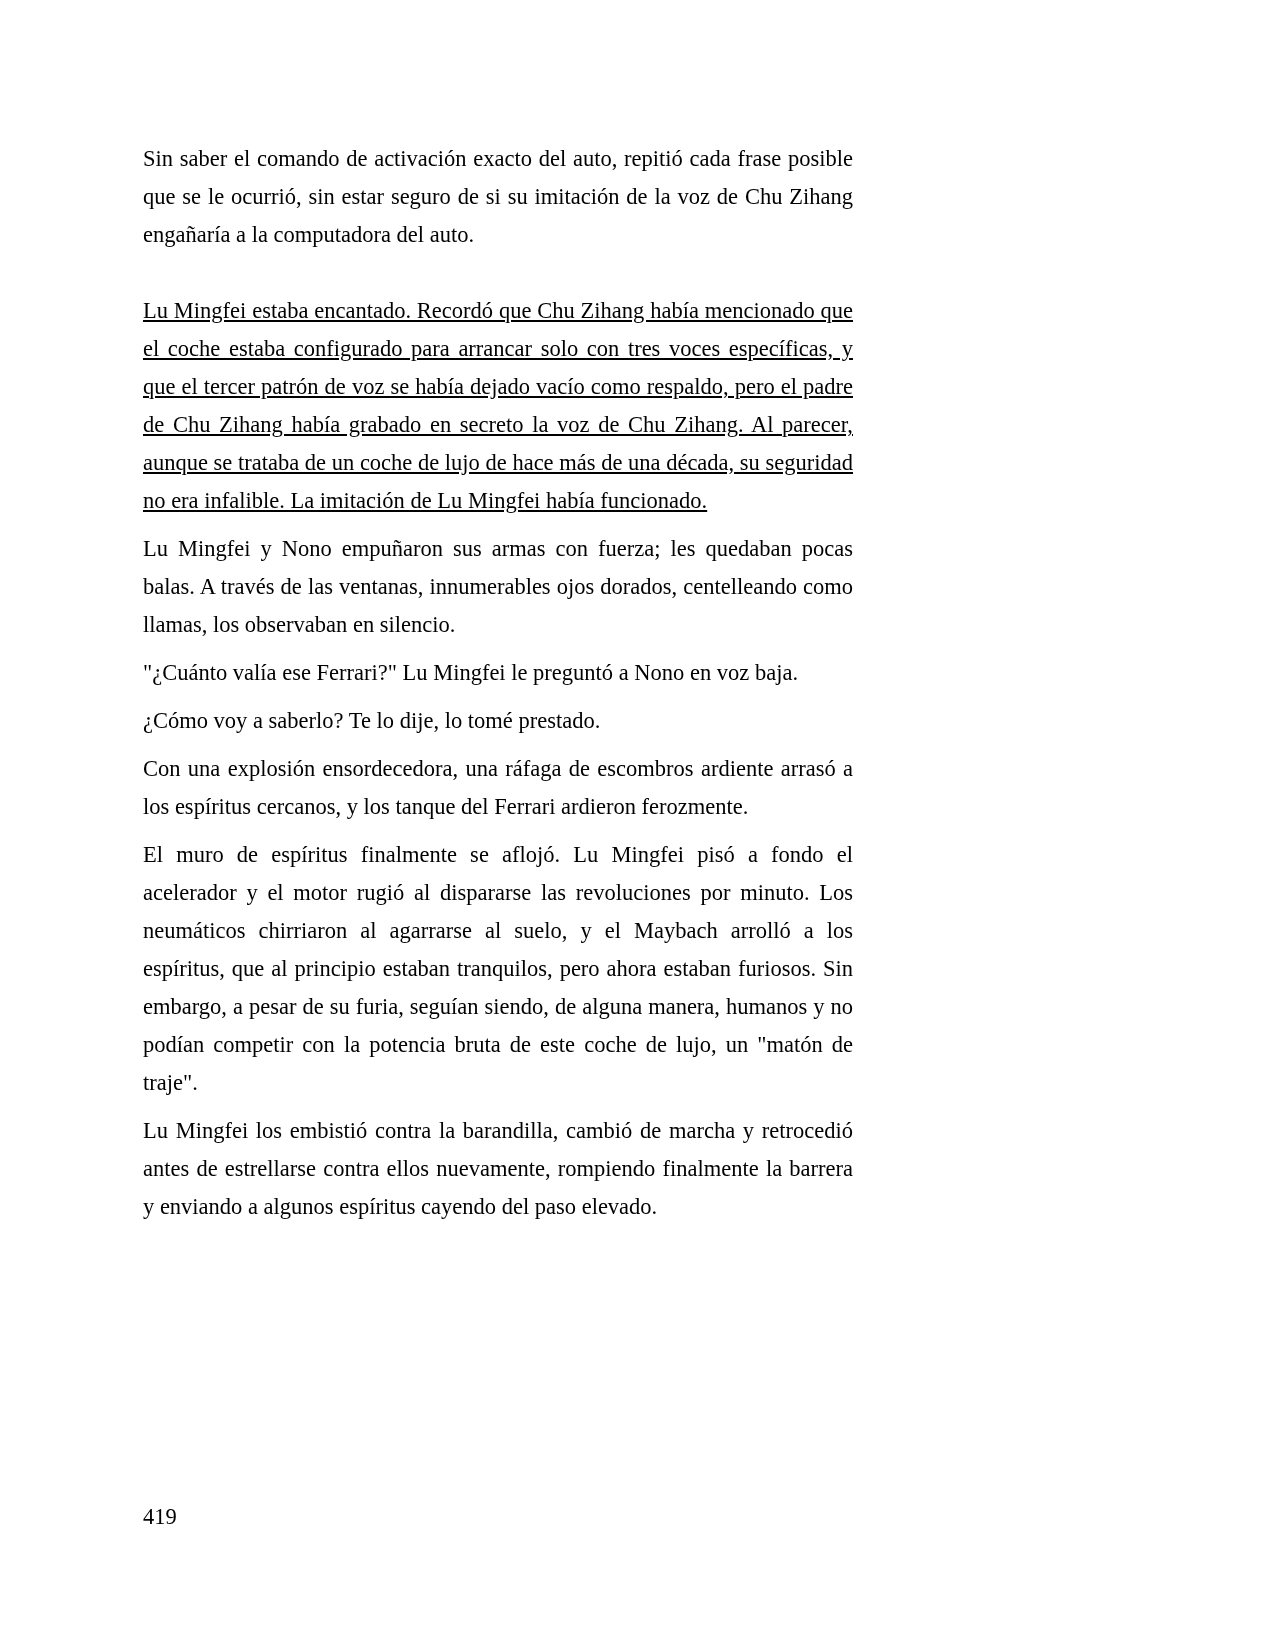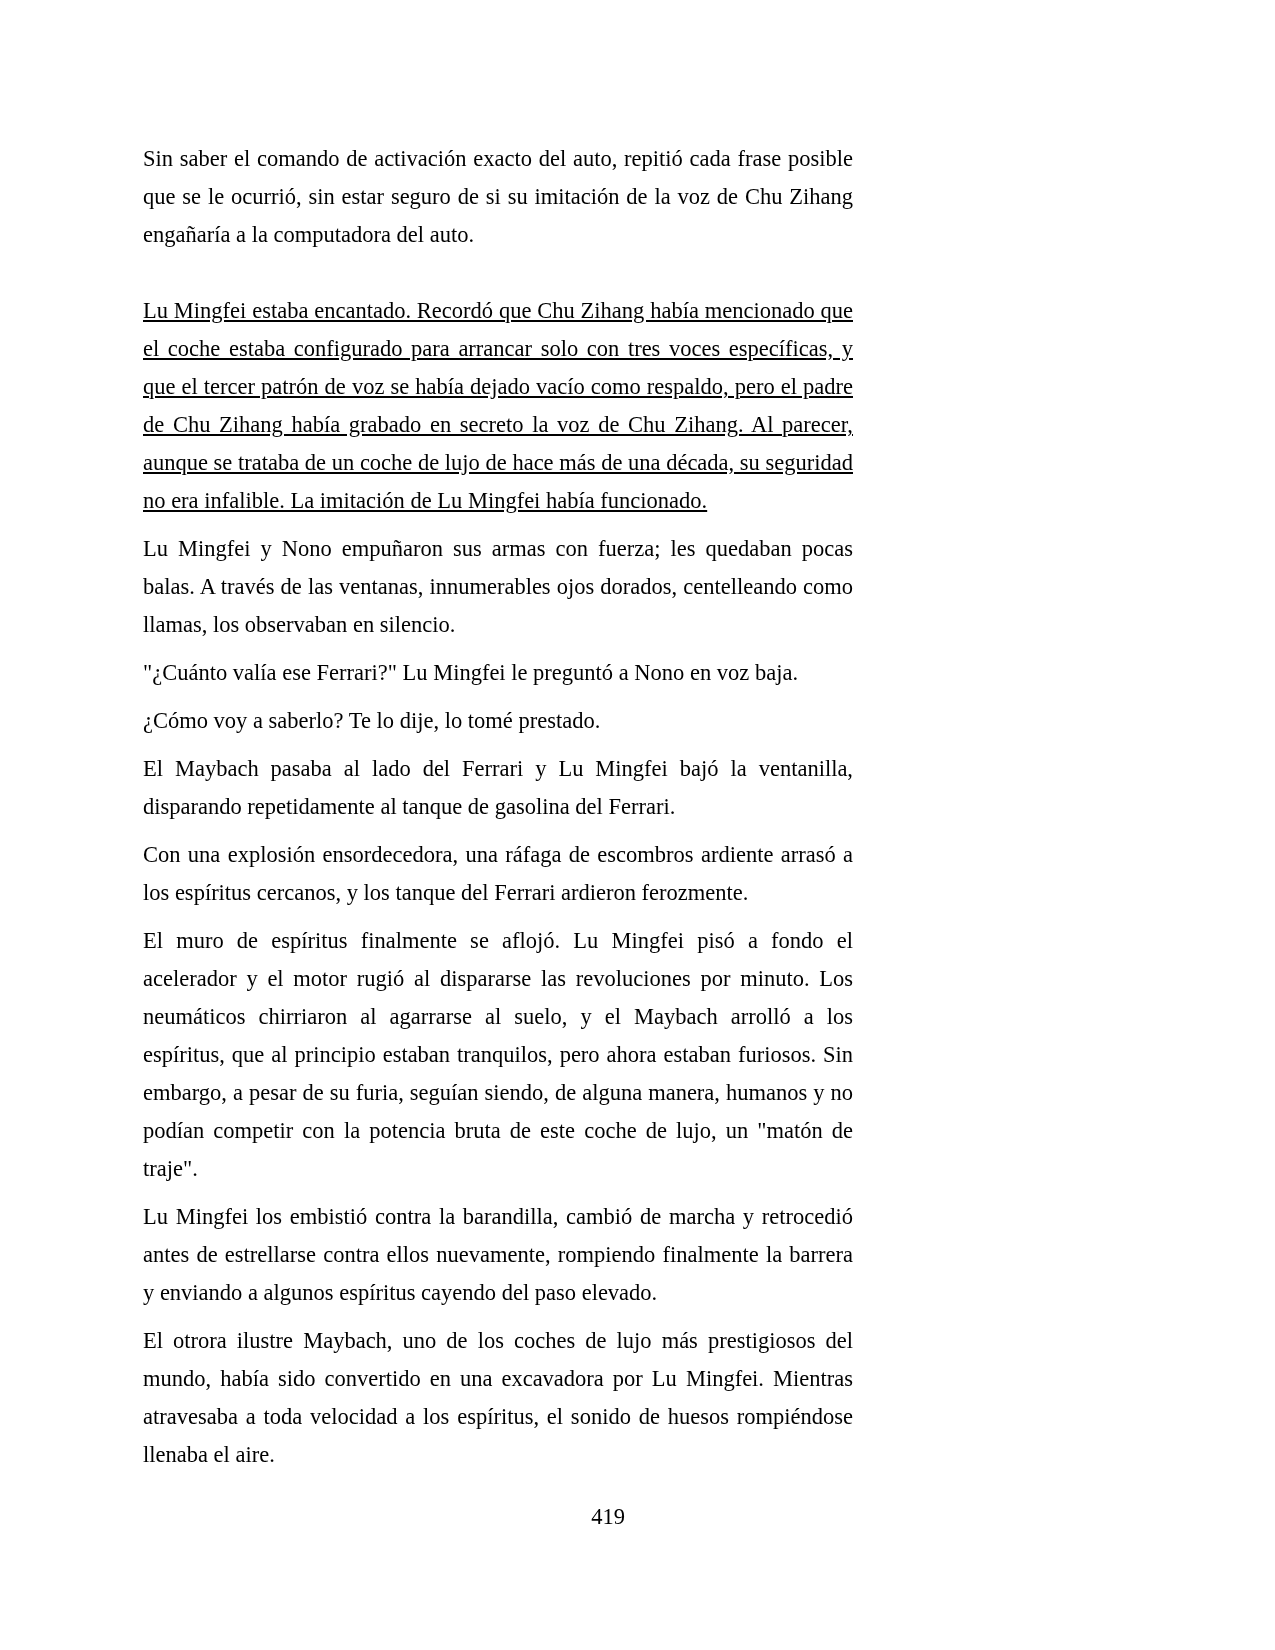--- a/index.html
+++ b/index.html
@@ -26,33 +26,31 @@
   }
   .page p.para-gap {
     margin-top: 38px;
     text-decoration: underline;
   }
   .page-number {
     position: absolute;
     bottom: 122px;
     left: 143px;
     width: 930px;
-    text-align: center;
+    text-align: left;
     font-size: 22.5px;
     line-height: 1;
   }
 </style>
 </head>
 <body>
 
 <div class="page">
   <p>Sin saber el comando de activación exacto del auto, repitió cada frase posible que se le ocurrió, sin estar seguro de si su imitación de la voz de Chu Zihang engañaría a la computadora del auto.</p>
   <p class="para-gap">Lu Mingfei estaba encantado. Recordó que Chu Zihang había mencionado que el coche estaba configurado para arrancar solo con tres voces específicas, y que el tercer patrón de voz se había dejado vacío como respaldo, pero el padre de Chu Zihang había grabado en secreto la voz de Chu Zihang. Al parecer, aunque se trataba de un coche de lujo de hace más de una década, su seguridad no era infalible. La imitación de Lu Mingfei había funcionado.</p>
   <p>Lu Mingfei y Nono empuñaron sus armas con fuerza; les quedaban pocas balas. A través de las ventanas, innumerables ojos dorados, centelleando como llamas, los observaban en silencio.</p>
   <p>"¿Cuánto valía ese Ferrari?" Lu Mingfei le preguntó a Nono en voz baja.</p>
   <p>¿Cómo voy a saberlo? Te lo dije, lo tomé prestado.</p>
-  <p>El Maybach pasaba al lado del Ferrari y Lu Mingfei bajó la ventanilla, disparando repetidamente al tanque de gasolina del Ferrari.</p>
   <p>Con una explosión ensordecedora, una ráfaga de escombros ardiente arrasó a los espíritus cercanos, y los tanque del Ferrari ardieron ferozmente.</p>
   <p>El muro de espíritus finalmente se aflojó. Lu Mingfei pisó a fondo el acelerador y el motor rugió al dispararse las revoluciones por minuto. Los neumáticos chirriaron al agarrarse al suelo, y el Maybach arrolló a los espíritus, que al principio estaban tranquilos, pero ahora estaban furiosos. Sin embargo, a pesar de su furia, seguían siendo, de alguna manera, humanos y no podían competir con la potencia bruta de este coche de lujo, un "matón de traje".</p>
   <p>Lu Mingfei los embistió contra la barandilla, cambió de marcha y retrocedió antes de estrellarse contra ellos nuevamente, rompiendo finalmente la barrera y enviando a algunos espíritus cayendo del paso elevado.</p>
-  <p>El otrora ilustre Maybach, uno de los coches de lujo más prestigiosos del mundo, había sido convertido en una excavadora por Lu Mingfei. Mientras atravesaba a toda velocidad a los espíritus, el sonido de huesos rompiéndose llenaba el aire.</p>
   <div class="page-number">419</div>
 </div>
 
 </body></html>

